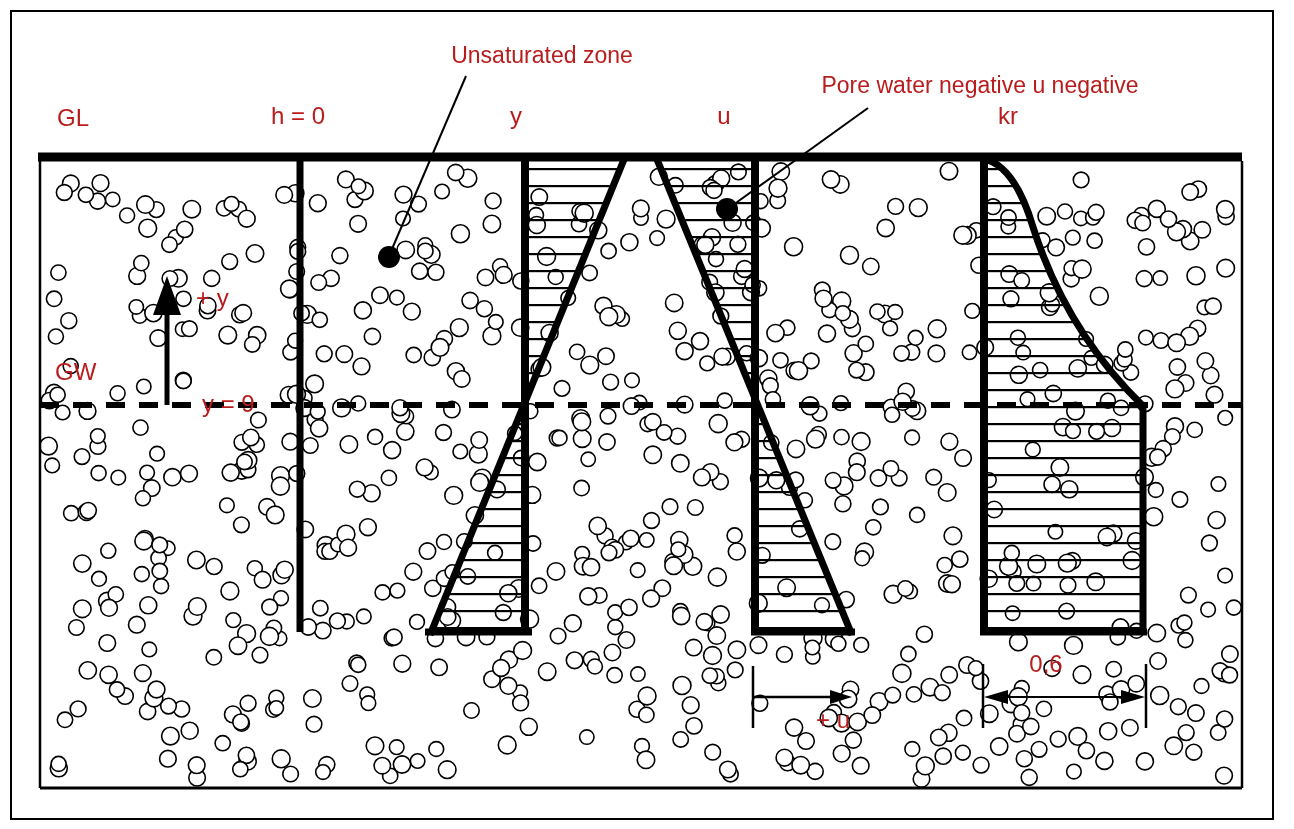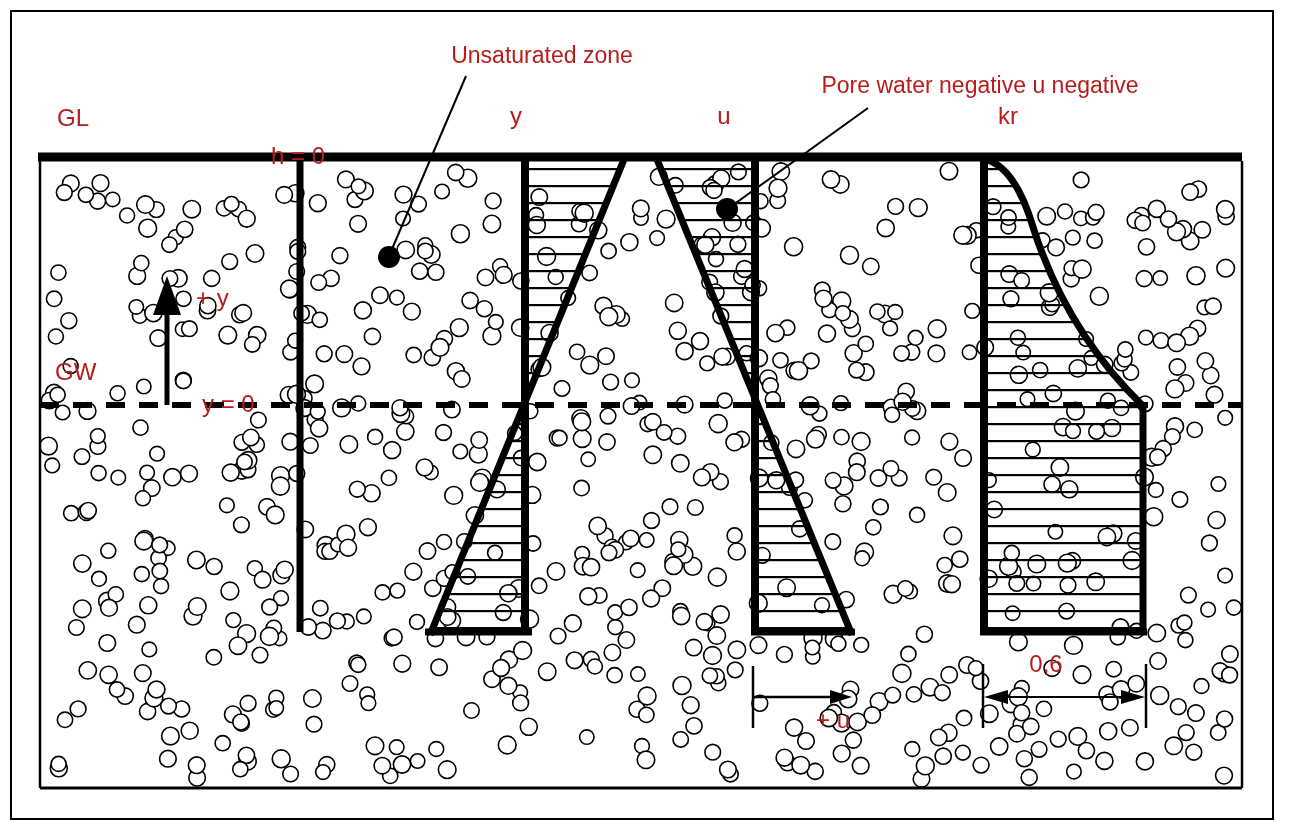--- a/index.html
+++ b/index.html
@@ -7,21 +7,21 @@
          font-family:"Liberation Sans",sans-serif;}
   #frame{position:absolute;left:10px;top:10px;width:1260px;height:806px;border:2px solid #000;}
   #diagram-svg{position:absolute;left:0;top:0;width:1294px;height:829px;}
   .lbl{position:absolute;font-weight:400;font-size:24px;color:#b91c1c;white-space:nowrap;
        line-height:1;letter-spacing:0px;}
   .ctr{transform:translateX(-50%);}
   .ann{font-size:23px;}
   #lbl-gl{left:31px;top:106px;margin-left:26px;}
   #lbl-unsat{left:542px;top:44px;}
   #lbl-pore{left:980px;top:74px;}
-  #lbl-h0{left:298px;top:104px;margin-top:40px;}
+  #lbl-h0{left:298px;top:104px;}
   #lbl-y{left:516px;top:104px;}
   #lbl-u{left:724px;top:104px;}
   #lbl-kr{left:1008px;top:104px;}
   #lbl-gw{left:55px;top:360px;text-align:right;}
   #lbl-y0{left:202px;top:392px;}
   #lbl-plusy{left:196px;top:286px;}
   #lbl-plusu{left:816px;top:708px;}
   #lbl-dim{left:1046px;top:652px;}
 </style>
 </head>
@@ -888,17 +888,17 @@
   </svg>
 
   <div class="lbl" id="lbl-gl">GL</div>
   <div class="lbl ctr ann" id="lbl-unsat">Unsaturated zone</div>
   <div class="lbl ctr ann" id="lbl-pore">Pore water negative u negative</div>
   <div class="lbl ctr" id="lbl-h0">h = 0</div>
   <div class="lbl ctr" id="lbl-y">y</div>
   <div class="lbl ctr" id="lbl-u">u</div>
   <div class="lbl ctr" id="lbl-kr">kr</div>
   <div class="lbl" id="lbl-gw">GW</div>
-  <div class="lbl" id="lbl-y0">y = 0</div>
+  <div class="lbl" id="lbl-y0">y = 9</div>
   <div class="lbl" id="lbl-plusy">+ y</div>
   <div class="lbl" id="lbl-plusu">+ u</div>
   <div class="lbl ctr" id="lbl-dim">0,6</div>
 </div>
 
 </body></html>

